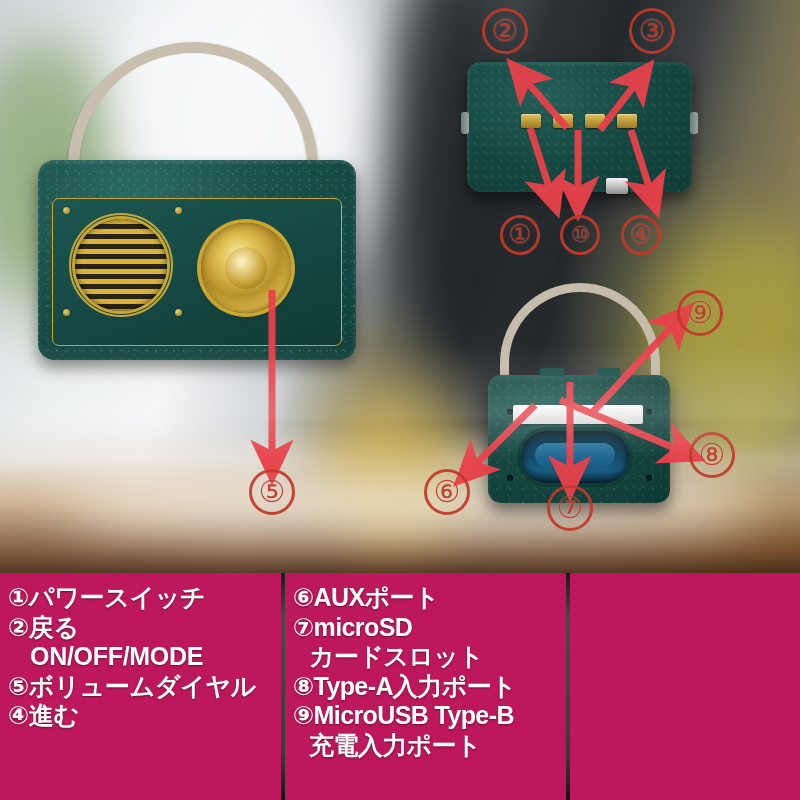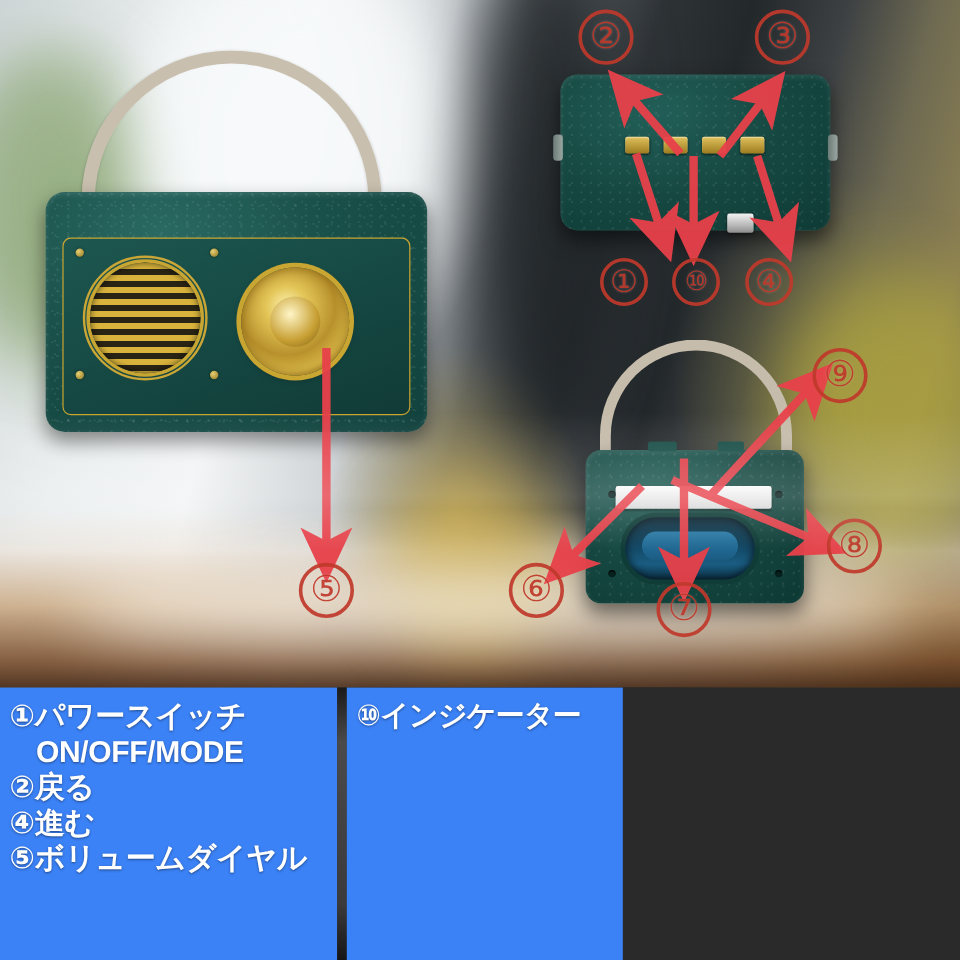--- a/index.html
+++ b/index.html
@@ -182,21 +182,21 @@
   }
   .cnum.two-d{ font-size:22px; letter-spacing:-1px; }
   .cnum.big{ width:46px; height:46px; font-size:30px; border-width:3px; }
 
   
   #legend{
     position:absolute; left:0; top:573px; width:800px; height:227px;
     display:flex; background:#2a2a2a;
   }
   .lcol{
-    background:#3b82f6; color:#ffffff;
+    background:#be185d; color:#ffffff;
     padding:10px 6px 0 8px;
     font-weight:bold;
     line-height:1.18;
     letter-spacing:-0.3px;
     text-shadow:0 1px 2px rgba(0,0,0,.45);
     overflow:hidden;
   }
   .lcol-1{ width:281px; font-size:25px; }
   .lcol-sep{ width:4px; background:linear-gradient(180deg,#1a1a1a,#4a4a4a 20%,#3a3a3a 80%,#151515); }
   .lcol-2{ width:281px; font-size:25px; }
@@ -298,30 +298,37 @@
     <div class="cnum big" style="left:424px; top:469px;">⑥</div>
     <div class="cnum big" style="left:547px; top:485px;">⑦</div>
     <div class="cnum big" style="left:689px; top:432px;">⑧</div>
     <div class="cnum big" style="left:677px; top:290px;">⑨</div>
   </div>
 
   <div id="legend">
 
     <div class="lcol lcol-1">
       <span class="lline">①パワースイッチ</span>
+      <span class="lline">②戻る</span>
       <span class="lline indent">ON/OFF/MODE</span>
-      <span class="lline">②戻る</span>
+      <span class="lline">⑤ボリュームダイヤル</span>
       <span class="lline">④進む</span>
-      <span class="lline">⑤ボリュームダイヤル</span>
     </div>
 
     <div class="lcol-sep"></div>
 
+    <div class="lcol lcol-2">
+      <span class="lline">⑥AUXポート</span>
+      <span class="lline">⑦microSD</span>
+      <span class="lline indent-sm">カードスロット</span>
+      <span class="lline">⑧Type-A入力ポート</span>
+      <span class="lline">⑨MicroUSB Type-B</span>
+      <span class="lline indent-sm">充電入力ポート</span>
+    </div>
 
     <div class="lcol-sep"></div>
 
     <div class="lcol lcol-3">
-      <span class="lline">⑩インジケーター</span>
     </div>
 
   </div>
 
 </div>
 
 </body></html>

